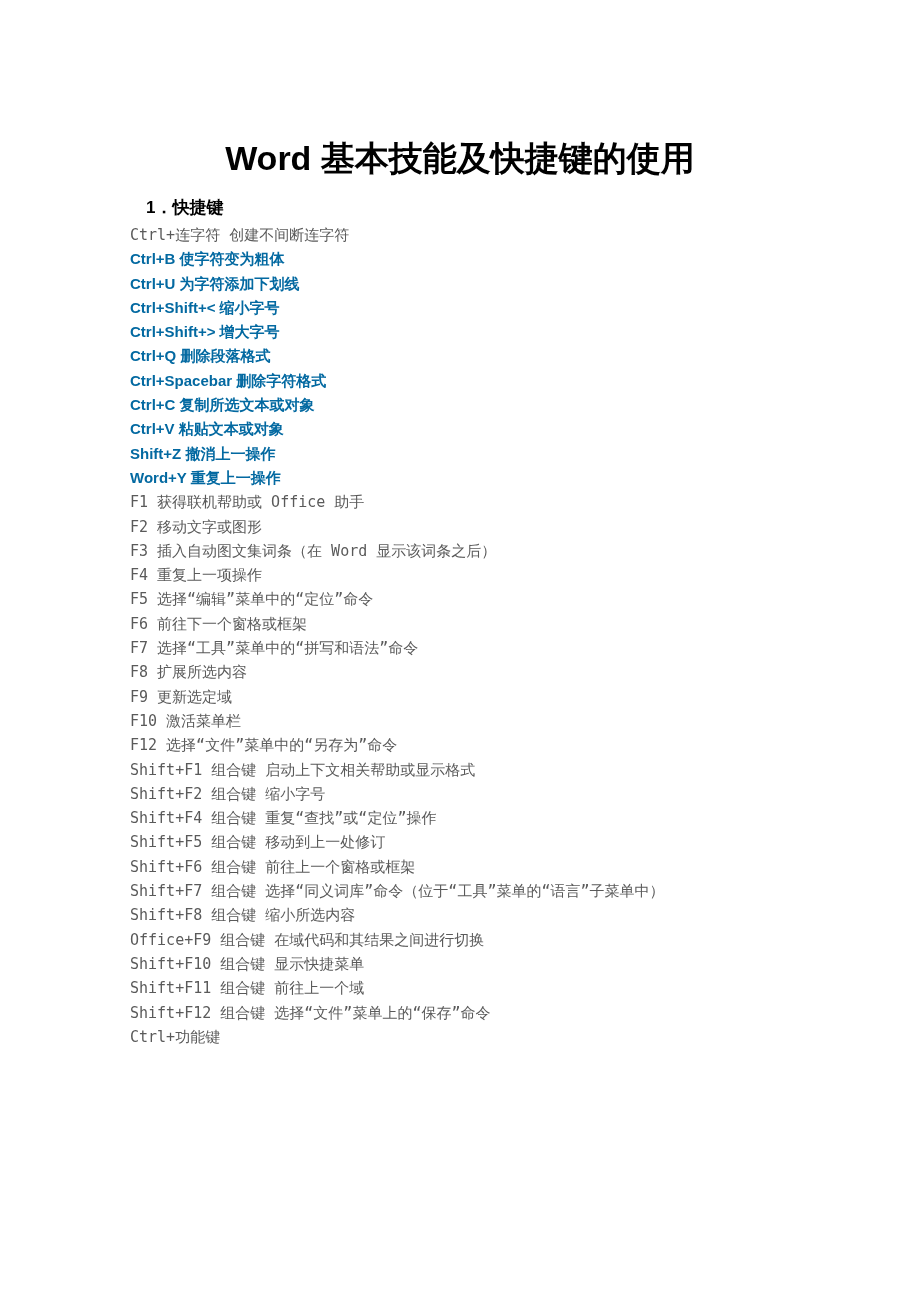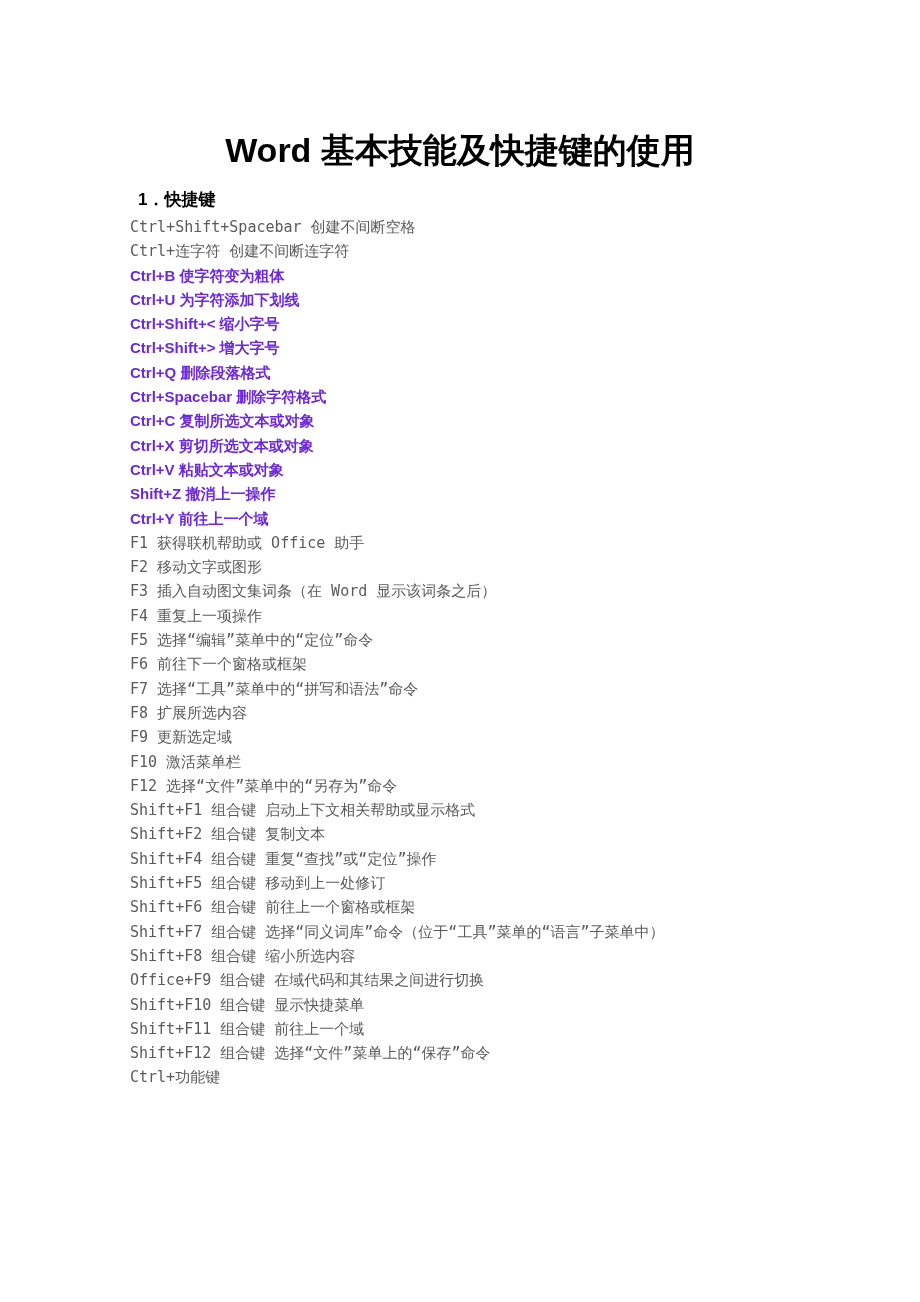--- a/index.html
+++ b/index.html
@@ -14,75 +14,73 @@
     min-height: 1302px;
     box-sizing: border-box;
     padding: 120px 130px 80px 130px;
   }
   .title {
     font-family: "SimHei", "黑体", sans-serif;
     font-size: 34px;
     font-weight: bold;
     color: #000000;
     text-align: center;
-    margin: 8px 0 14px 0;
+    margin: 16px 0 14px 0;
     letter-spacing: 0;
   }
   .section-heading {
     font-family: "SimHei", "黑体", sans-serif;
     font-size: 17px;
     font-weight: bold;
     color: #000000;
-    margin: 4px 0 4px 8px;
+    margin: 4px 0 4px 16px;
   }
   .line {
     font-size: 15px;
     line-height: 1.62;
     color: #5a5a5a;
     font-family: "SimSun", "宋体", monospace;
   }
   .line.bold {
     font-family: "SimHei", "黑体", sans-serif;
     font-weight: bold;
-    color: #6d28d9;
+    color: #0369a1;
   }
 </style>
 </head>
 <body>
 
 <div class="page">
   <h1 class="title">Word 基本技能及快捷键的使用</h1>
   <div class="section-heading">1．快捷键</div>
   <div id="lines-container">
-      <div class="line">Ctrl+Shift+Spacebar 创建不间断空格</div>
       <div class="line">Ctrl+连字符 创建不间断连字符</div>
       <div class="line bold">Ctrl+B 使字符变为粗体</div>
       <div class="line bold">Ctrl+U 为字符添加下划线</div>
       <div class="line bold">Ctrl+Shift+&lt; 缩小字号</div>
       <div class="line bold">Ctrl+Shift+&gt; 增大字号</div>
       <div class="line bold">Ctrl+Q 删除段落格式</div>
       <div class="line bold">Ctrl+Spacebar 删除字符格式</div>
       <div class="line bold">Ctrl+C 复制所选文本或对象</div>
-      <div class="line bold">Ctrl+X 剪切所选文本或对象</div>
       <div class="line bold">Ctrl+V 粘贴文本或对象</div>
       <div class="line bold">Shift+Z 撤消上一操作</div>
-      <div class="line bold">Ctrl+Y 前往上一个域</div>
+      <div class="line bold">Word+Y 重复上一操作</div>
       <div class="line">F1 获得联机帮助或 Office 助手</div>
       <div class="line">F2 移动文字或图形</div>
       <div class="line">F3 插入自动图文集词条（在 Word 显示该词条之后）</div>
       <div class="line">F4 重复上一项操作</div>
       <div class="line">F5 选择“编辑”菜单中的“定位”命令</div>
       <div class="line">F6 前往下一个窗格或框架</div>
       <div class="line">F7 选择“工具”菜单中的“拼写和语法”命令</div>
       <div class="line">F8 扩展所选内容</div>
       <div class="line">F9 更新选定域</div>
       <div class="line">F10 激活菜单栏</div>
       <div class="line">F12 选择“文件”菜单中的“另存为”命令</div>
       <div class="line">Shift+F1 组合键 启动上下文相关帮助或显示格式</div>
-      <div class="line">Shift+F2 组合键 复制文本</div>
+      <div class="line">Shift+F2 组合键 缩小字号</div>
       <div class="line">Shift+F4 组合键 重复“查找”或“定位”操作</div>
       <div class="line">Shift+F5 组合键 移动到上一处修订</div>
       <div class="line">Shift+F6 组合键 前往上一个窗格或框架</div>
       <div class="line">Shift+F7 组合键 选择“同义词库”命令（位于“工具”菜单的“语言”子菜单中）</div>
       <div class="line">Shift+F8 组合键 缩小所选内容</div>
       <div class="line">Office+F9 组合键 在域代码和其结果之间进行切换</div>
       <div class="line">Shift+F10 组合键 显示快捷菜单</div>
       <div class="line">Shift+F11 组合键 前往上一个域</div>
       <div class="line">Shift+F12 组合键 选择“文件”菜单上的“保存”命令</div>
       <div class="line">Ctrl+功能键</div>

